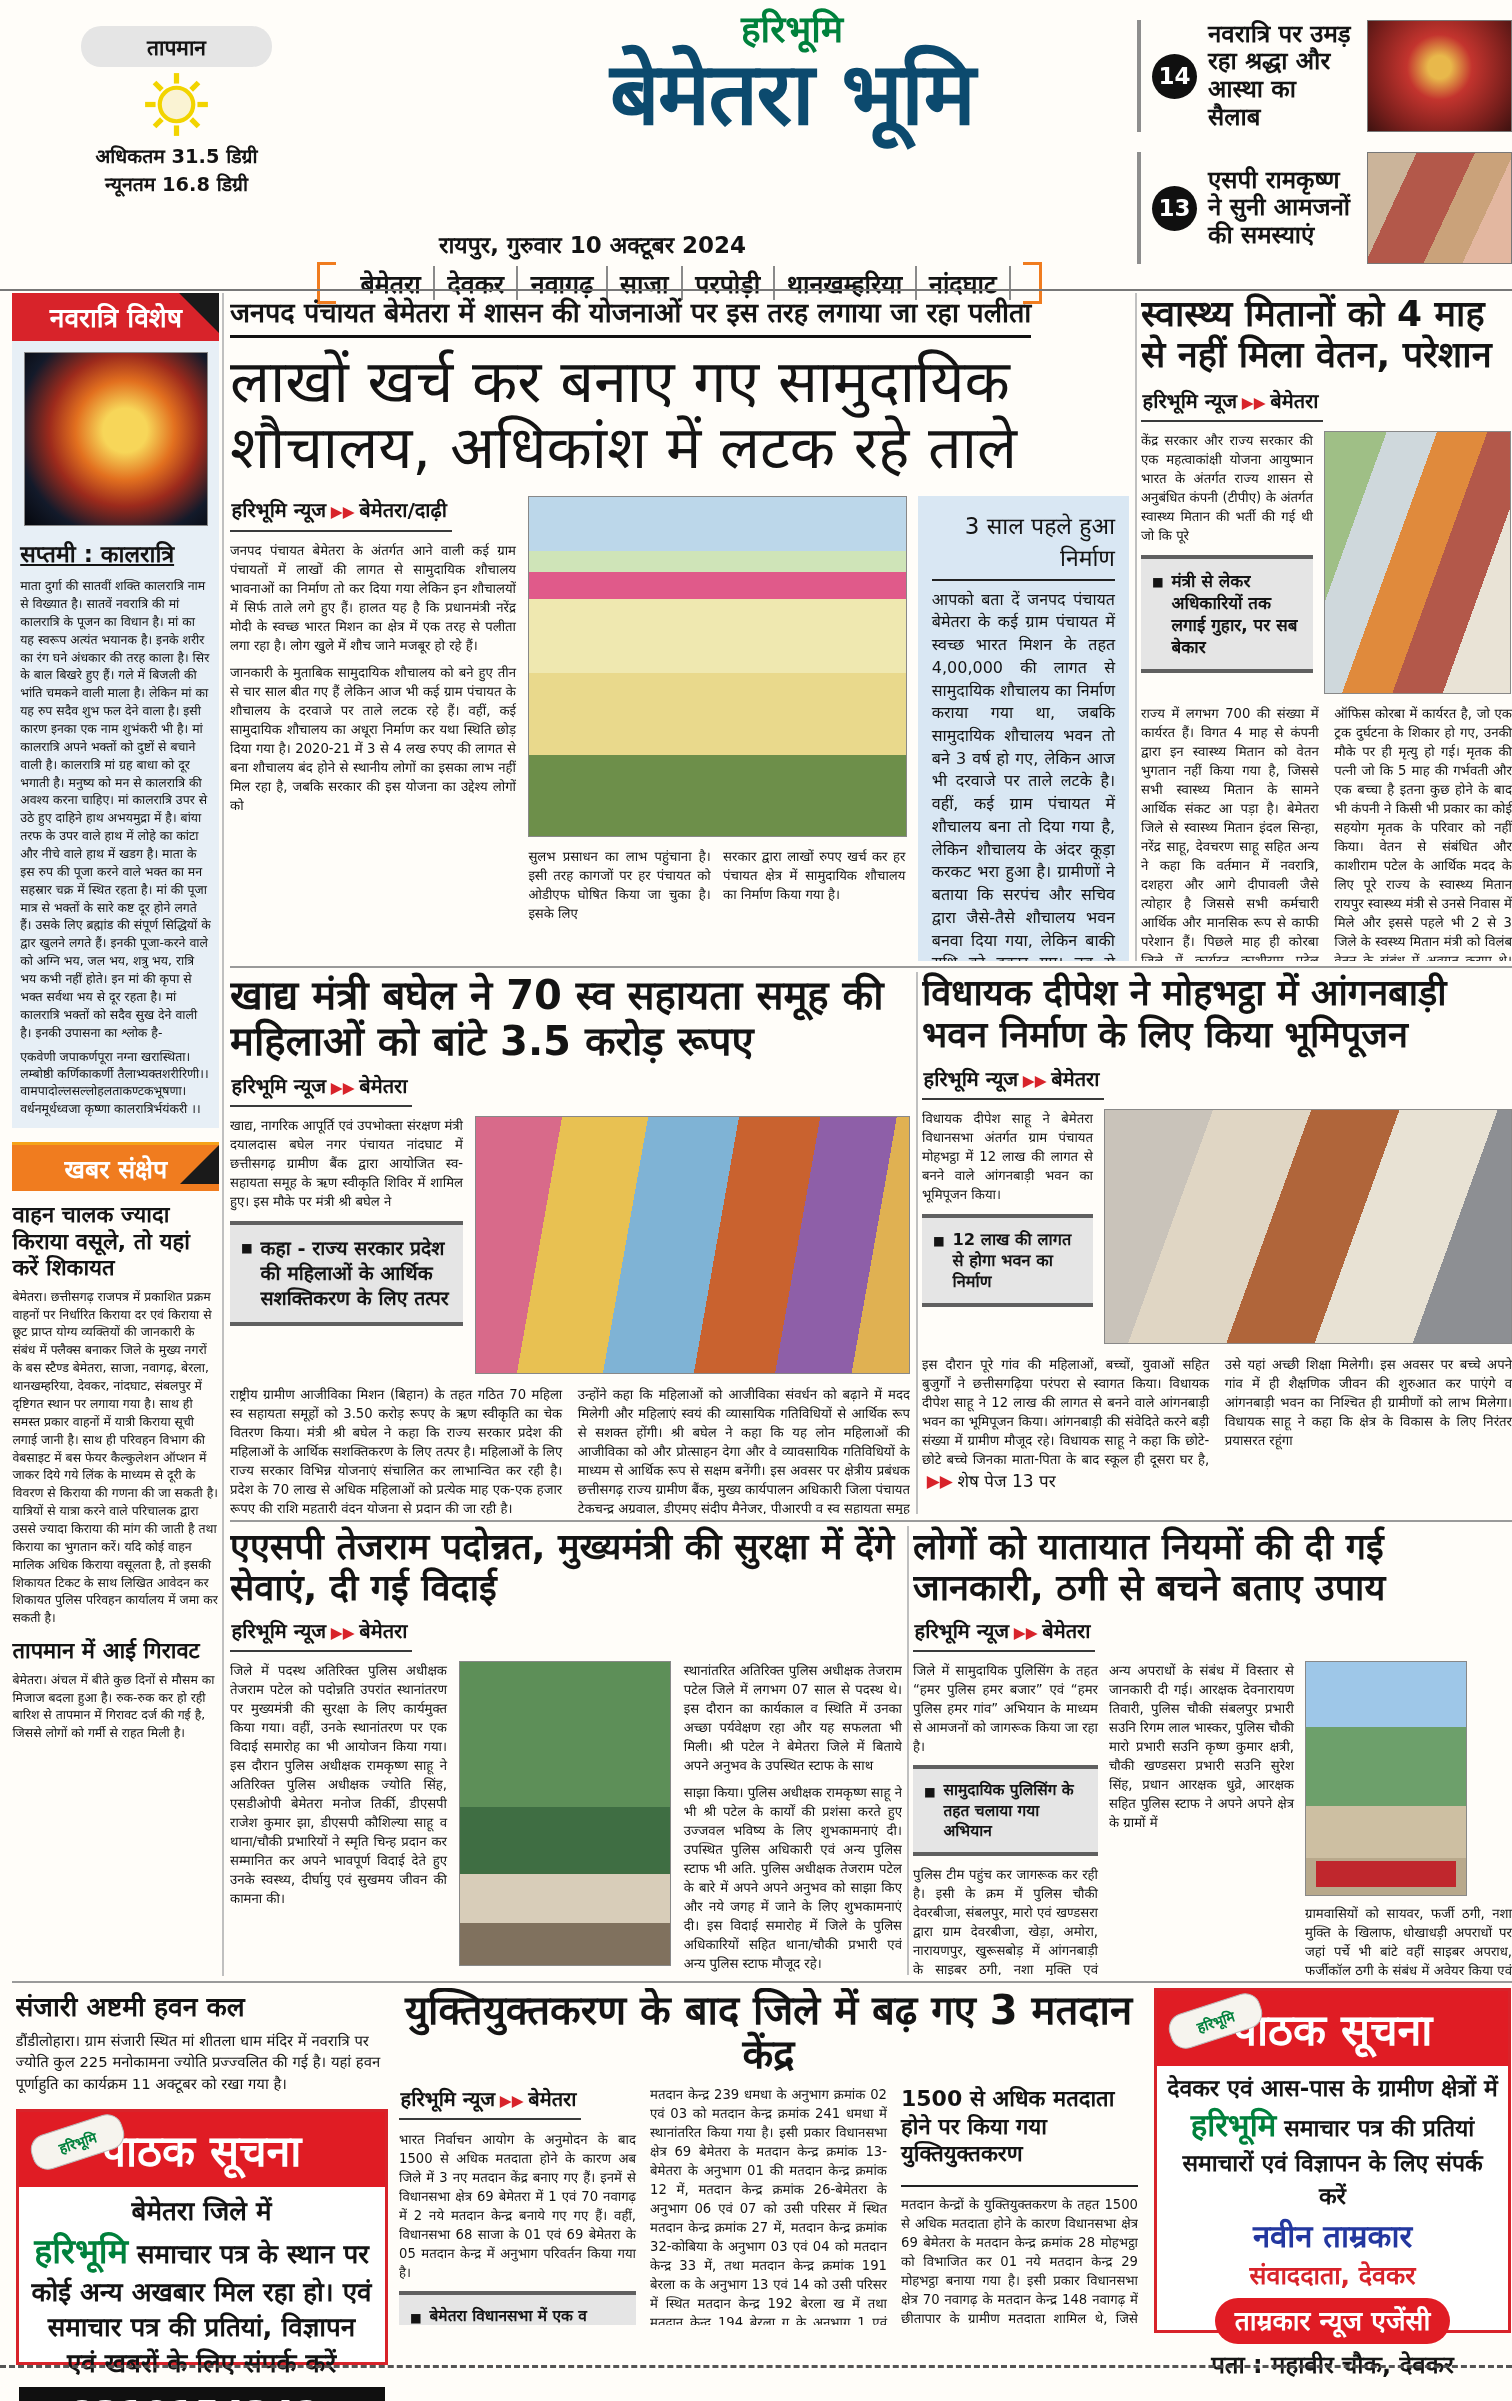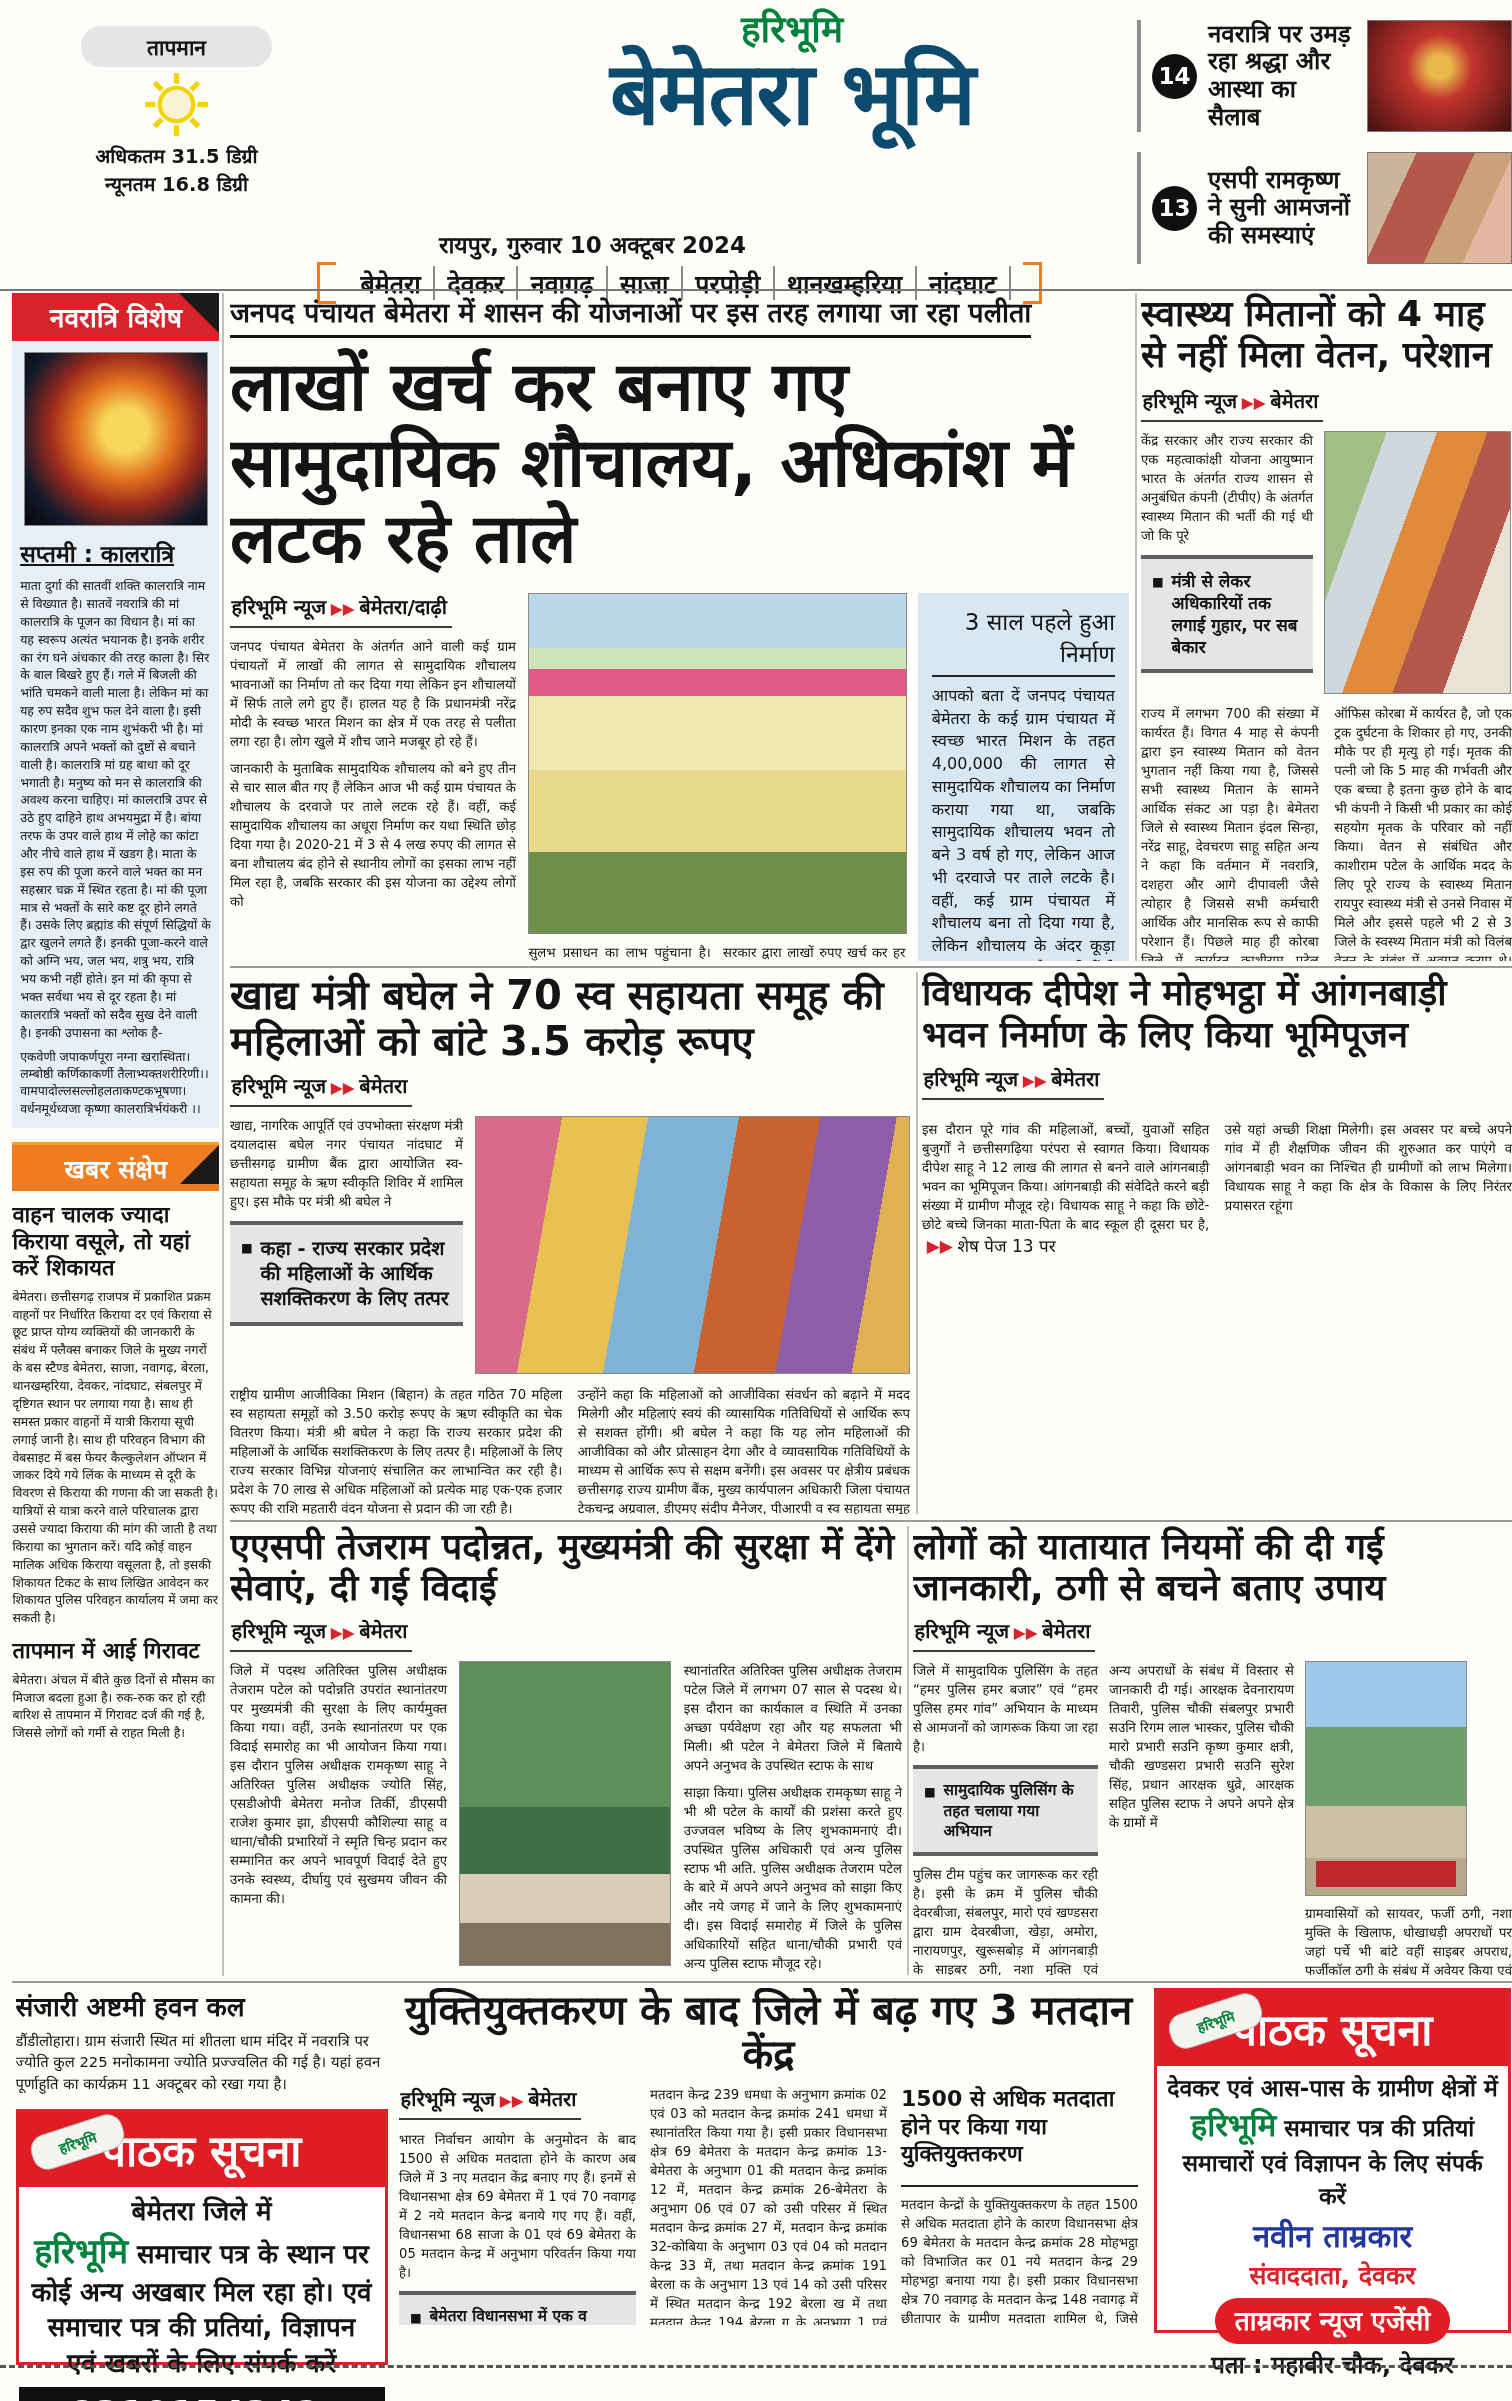--- a/index.html
+++ b/index.html
@@ -57,21 +57,21 @@
   .oban .fold{position:absolute;right:0;top:0;width:0;height:0;border-bottom:39px solid #1a1a1a;border-left:39px solid transparent;}
   .feature{background:#e7eff6;padding:7.8px 7.8px 11px;}
   .feature .ph{width:182px;height:172px;margin:3.1px auto 11px;display:block;}
   .feature h2{font-size:23px;font-weight:800;margin:0 0 7.8px;text-decoration:underline;}
   .feature .body-t{font-size:12.4px;text-align:left;}
   .shloka{white-space:pre-line;font-size:12.4px;line-height:1.4;margin-top:6.2px;}
   .brief h3{font-size:22px;font-weight:800;line-height:1.2;margin:11px 0 6.2px;}
   .brief .body-t{font-size:12.4px;text-align:left;}
   
   #main-art{left:230px;top:293px;width:899px;height:668px;overflow:hidden;}
-  #main-art .hline{font-size:68px;font-weight:700;line-height:1.12;margin:11px 0 15.5px;}
+  #main-art .hline{font-size:59px;font-weight:400;line-height:1.12;margin:11px 0 15.5px;}
   .mrow{display:flex;gap:12.4px;}
   .mcol1{width:286px;}
   .mcol2{width:377px;}
   .mcol2 .ph{width:377px;height:339px;}
   .mcap{display:flex;gap:12.4px;margin-top:9.3px;}
   .mcap div{flex:1;}
   .mcol3{flex:1;}
   
   #health-art{left:1141px;top:293px;width:371px;height:668px;overflow:hidden;}
   #health-art .hline{font-size:36px;font-weight:800;line-height:1.15;margin:0 0 11px;}
@@ -297,20 +297,29 @@
     </div>
   </div>
 
   <div class="rule-v" style="left:916px;top:972px;height:542px;"></div>
 
   <div class="abs" id="mla-art">
     <div class="hline">विधायक दीपेश ने मोहभट्ठा में आंगनबाड़ी भवन निर्माण के लिए किया भूमिपूजन</div>
     <div class="byline">
       <span>हरिभूमि न्यूज</span><span class="arr"></span><span>बेमेतरा</span>
     </div>
+    <div class="mlarow">
+      <div class="mlaleft">
+        <div class="body-t">विधायक दीपेश साहू ने बेमेतरा विधानसभा अंतर्गत ग्राम पंचायत मोहभट्ठा में 12 लाख की लागत से बनने वाले आंगनबाड़ी भवन का भूमिपूजन किया।</div>
+        <div class="hlbox">
+          <span>12 लाख की लागत से होगा भवन का निर्माण</span>
+        </div>
+      </div>
+      <div class="ph mlaph" style="background:linear-gradient(110deg,#c9c3ba 0 22%,#e0d6c4 22% 42%,#b0653a 42% 60%,#e8e2d4 60% 80%,#8d8f93 80%);"></div>
+    </div>
     <div class="twocol body-t" style="margin-top:11px;">
       <p>इस दौरान पूरे गांव की महिलाओं, बच्चों, युवाओं सहित बुजुर्गों ने छत्तीसगढ़िया परंपरा से स्वागत किया। विधायक दीपेश साहू ने 12 लाख की लागत से बनने वाले आंगनबाड़ी भवन का भूमिपूजन किया। आंगनबाड़ी की संवेदिते करने बड़ी संख्या में ग्रामीण मौजूद रहे। विधायक साहू ने कहा कि छोटे-छोटे बच्चे जिनका माता-पिता के बाद स्कूल ही दूसरा घर है, उसे यहां अच्छी शिक्षा मिलेगी। इस अवसर पर बच्चे अपने गांव में ही शैक्षणिक जीवन की शुरुआत कर पाएंगे व आंगनबाड़ी भवन का निश्चित ही ग्रामीणों को लाभ मिलेगा। विधायक साहू ने कहा कि क्षेत्र के विकास के लिए निरंतर प्रयासरत रहूंगा</p>
     </div>
     <div class="cont">
       <span class="arr"></span><span>शेष पेज 13 पर</span>
     </div>
   </div>
 
   <div class="rule-h" style="left:230px;top:1520px;width:1283px;"></div>
 

